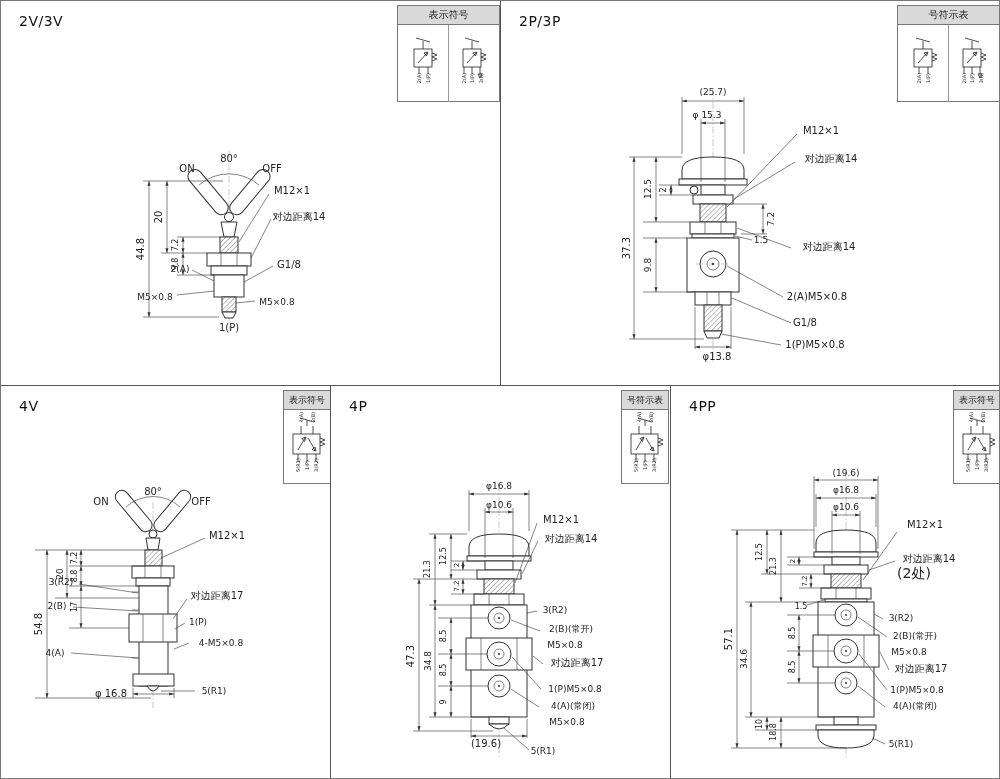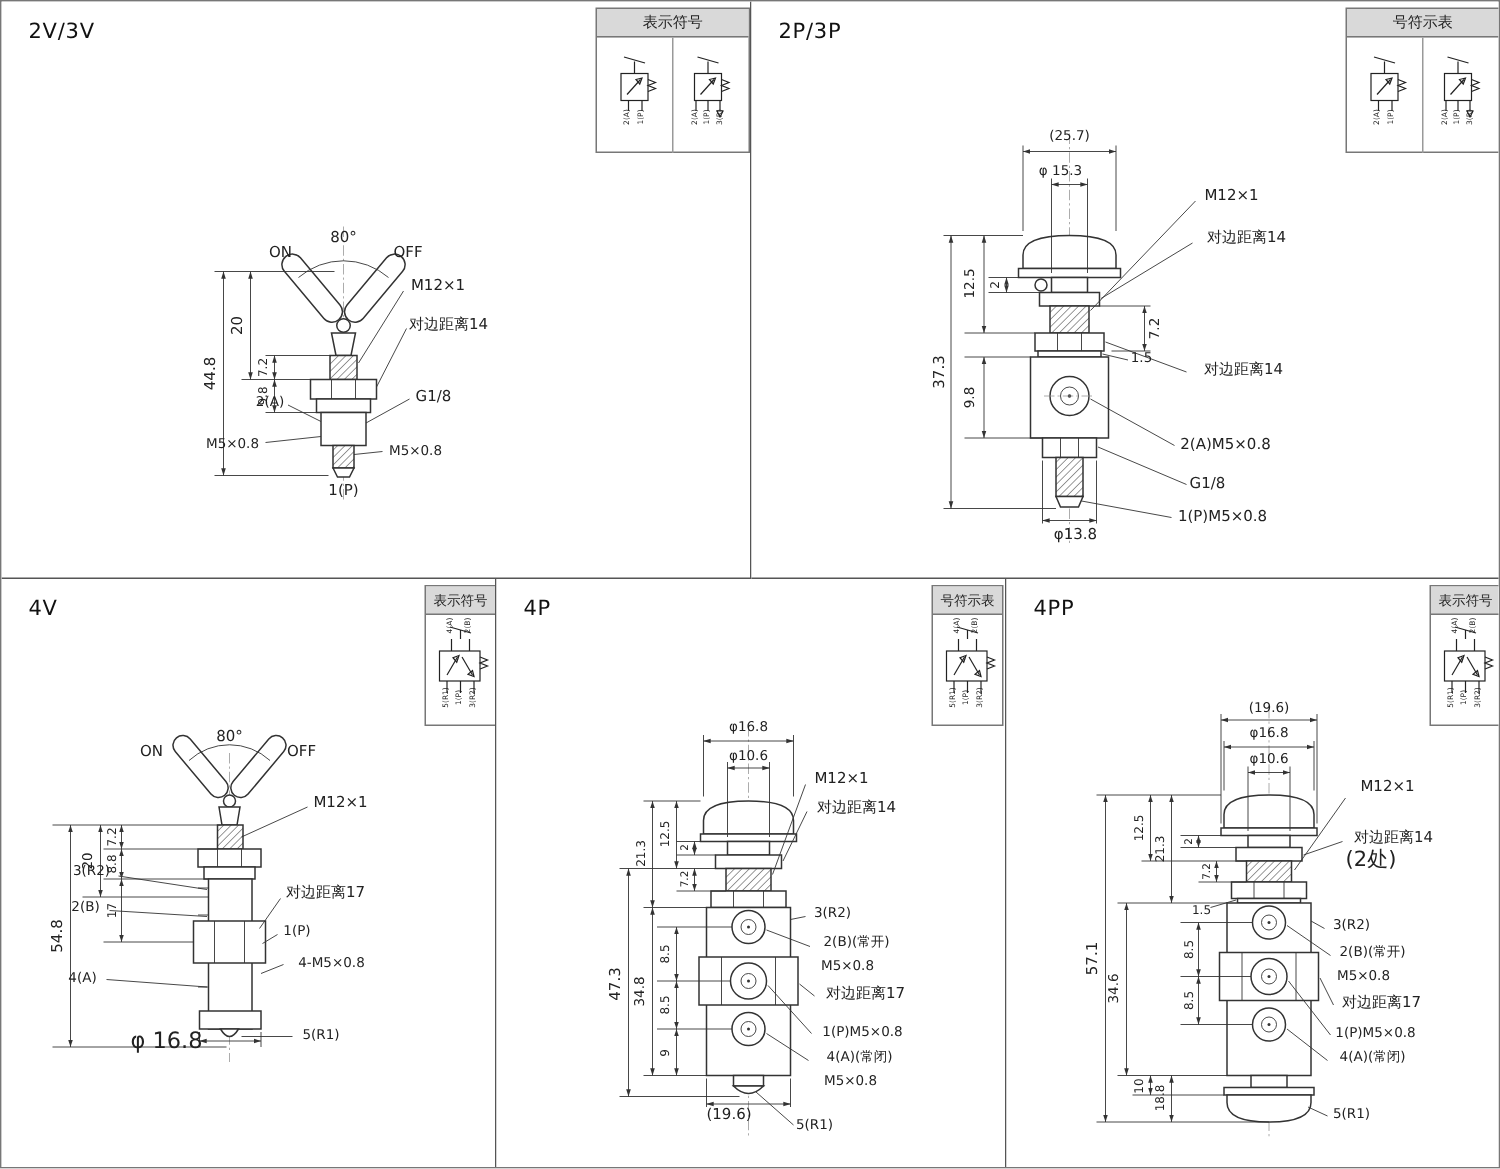--- a/index.html
+++ b/index.html
@@ -324,21 +324,21 @@
       <span class="dim-label" style="left: 74px; top: 172px; font-size: 8px; transform: translate(-50%, -50%) rotate(-90deg);">7.2</span>
       <span class="dim-label" style="left: 74px; top: 190px; font-size: 8px; transform: translate(-50%, -50%) rotate(-90deg);">8.8</span>
       <span class="dim-label" style="left: 74px; top: 221px; font-size: 8px; transform: translate(-50%, -50%) rotate(-90deg);">17</span>
       <span class="dim-label" style="left: 38px; top: 238px; transform: translate(-50%, -50%) rotate(-90deg);">54.8</span>
       <span class="dim-label" style="left: 60px; top: 196px; font-size: 9px; transform: translate(-50%, -50%);">3(R2)</span>
       <span class="dim-label" style="left: 56px; top: 220px; font-size: 9px; transform: translate(-50%, -50%);">2(B)</span>
       <span class="dim-label" style="left: 54px; top: 267px; font-size: 9px; transform: translate(-50%, -50%);">4(A)</span>
       <span class="dim-label" style="left: 216px; top: 210px; transform: translate(-50%, -50%);">对边距离17</span>
       <span class="dim-label" style="left: 197px; top: 236px; font-size: 9px; transform: translate(-50%, -50%);">1(P)</span>
       <span class="dim-label" style="left: 220px; top: 257px; font-size: 9px; transform: translate(-50%, -50%);">4-M5×0.8</span>
-      <span class="dim-label" style="left: 110px; top: 308px; font-size: 15px; transform: translate(-50%, -50%);">φ 16.8</span>
+      <span class="dim-label" style="left: 110px; top: 308px; font-size: 10px; transform: translate(-50%, -50%);">φ 16.8</span>
       <span class="dim-label" style="left: 213px; top: 305px; font-size: 9px; transform: translate(-50%, -50%);">5(R1)</span>
       <span class="dim-label" style="left: 300px; top: 31px; font-size: 5px; transform: translate(-50%, -50%) rotate(-90deg);">4(A)</span>
       <span class="dim-label" style="left: 312px; top: 31px; font-size: 5px; transform: translate(-50%, -50%) rotate(-90deg);">2(B)</span>
       <span class="dim-label" style="left: 297px; top: 79px; font-size: 5px; transform: translate(-50%, -50%) rotate(-90deg);">5(R1)</span>
       <span class="dim-label" style="left: 306px; top: 79px; font-size: 5px; transform: translate(-50%, -50%) rotate(-90deg);">1(P)</span>
       <span class="dim-label" style="left: 315px; top: 79px; font-size: 5px; transform: translate(-50%, -50%) rotate(-90deg);">3(R2)</span>
     </div>
 
   <div class="panel br" style="left:330px;top:385px;width:340px;height:394px">
     <svg class="art" width="339" height="393">

